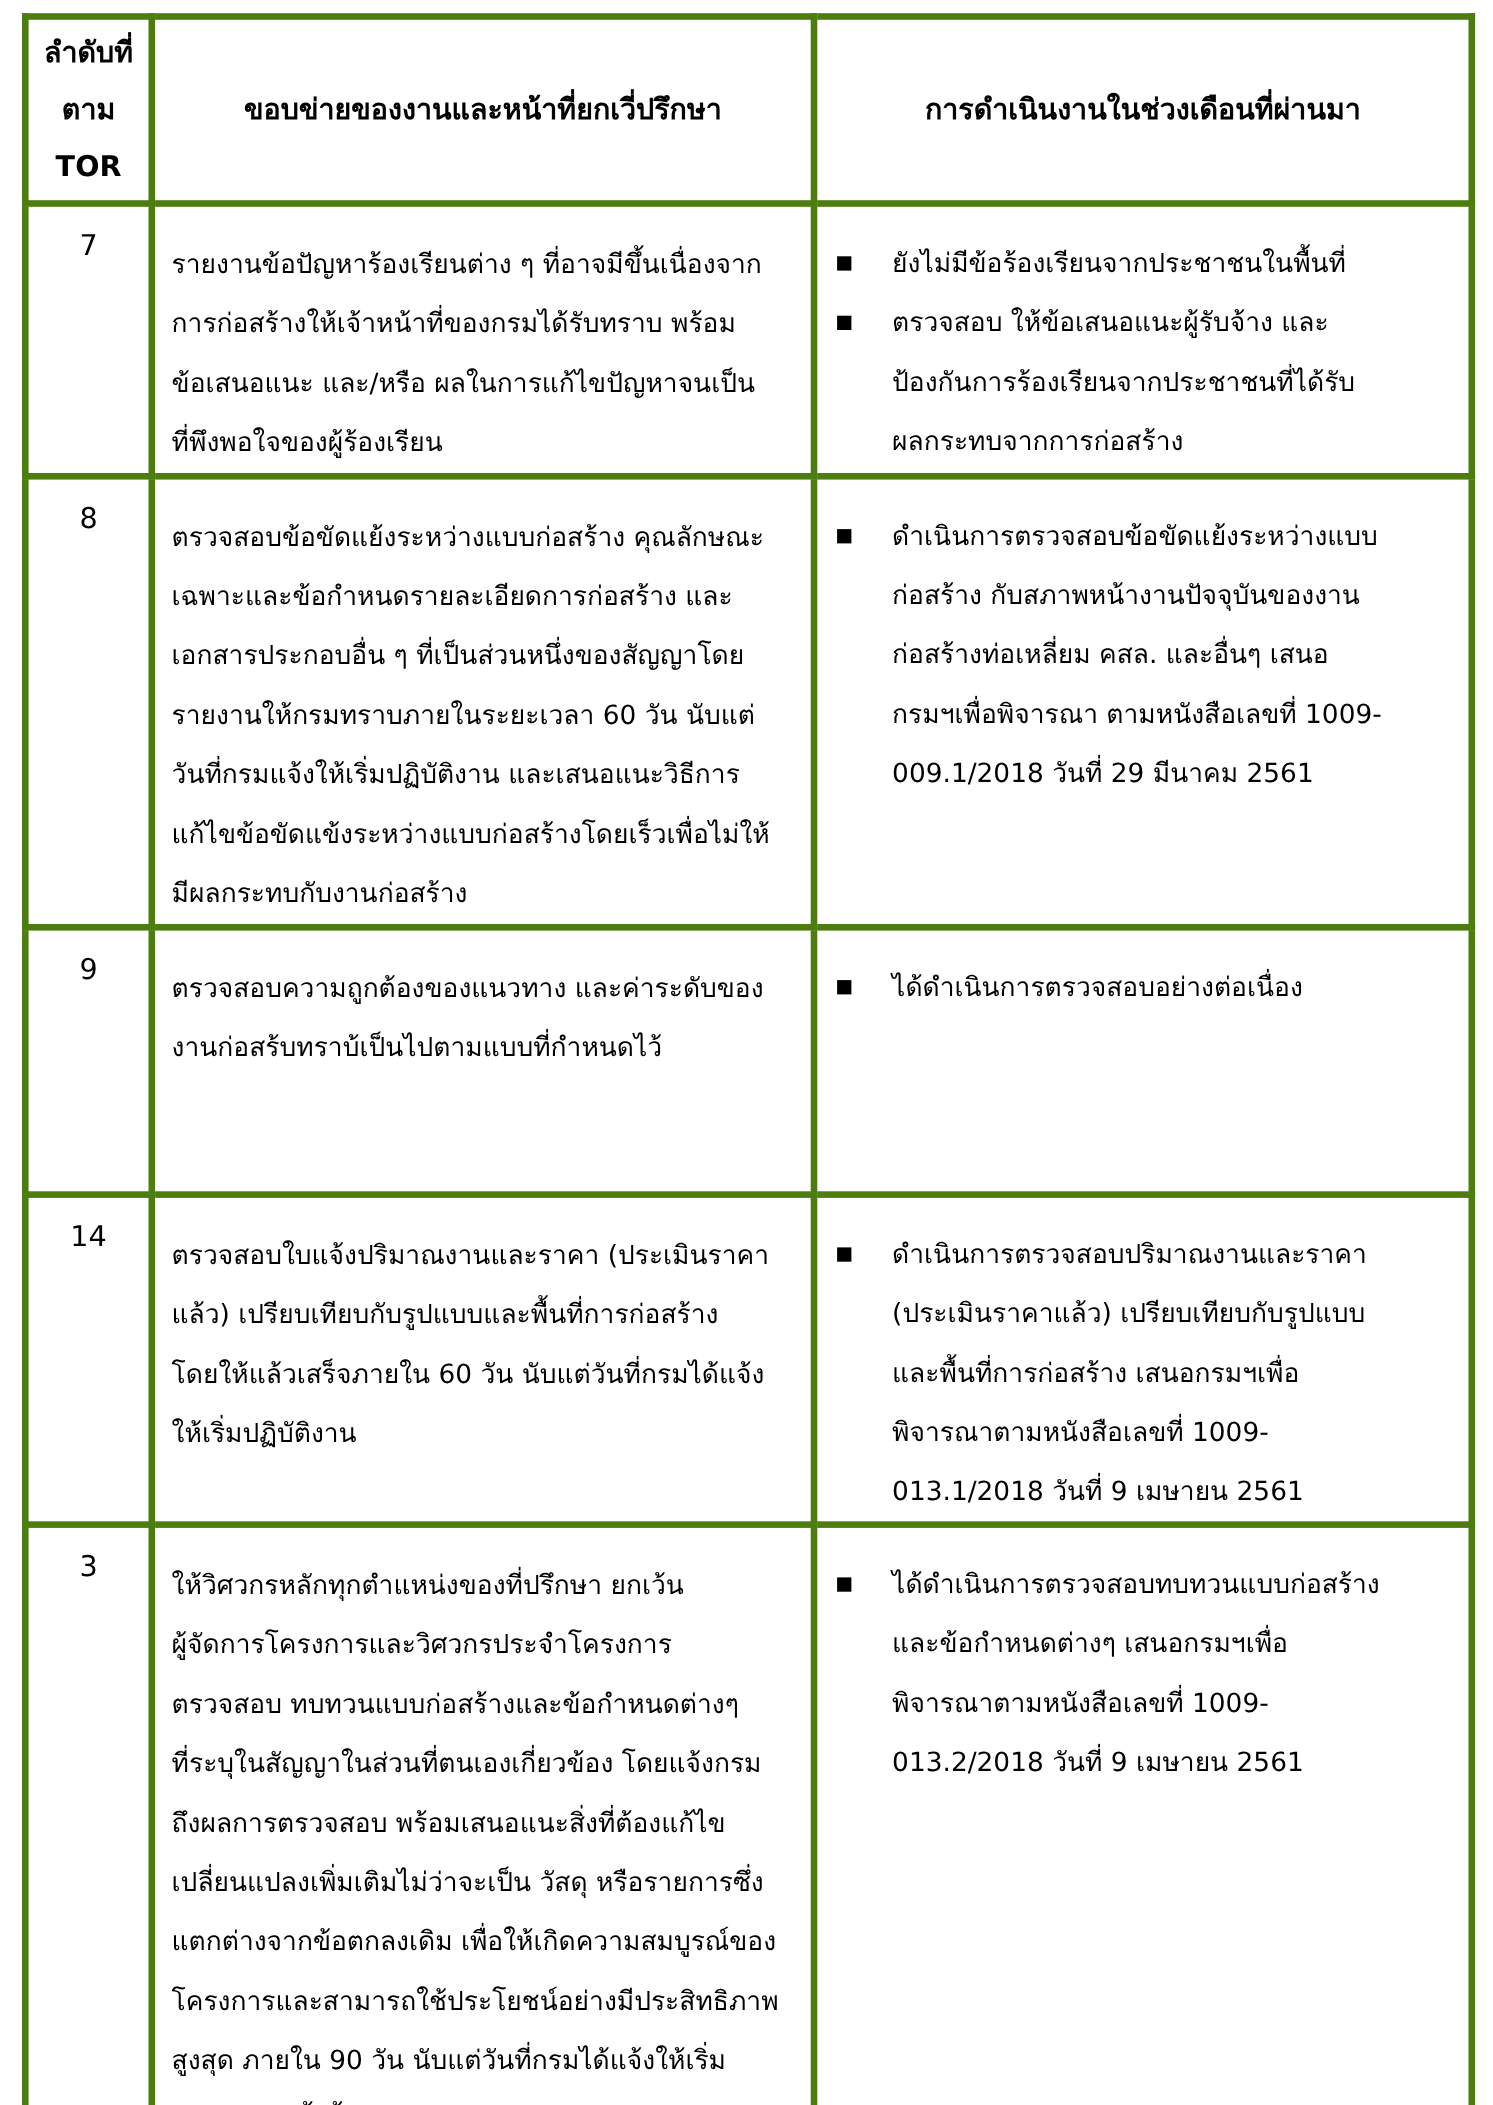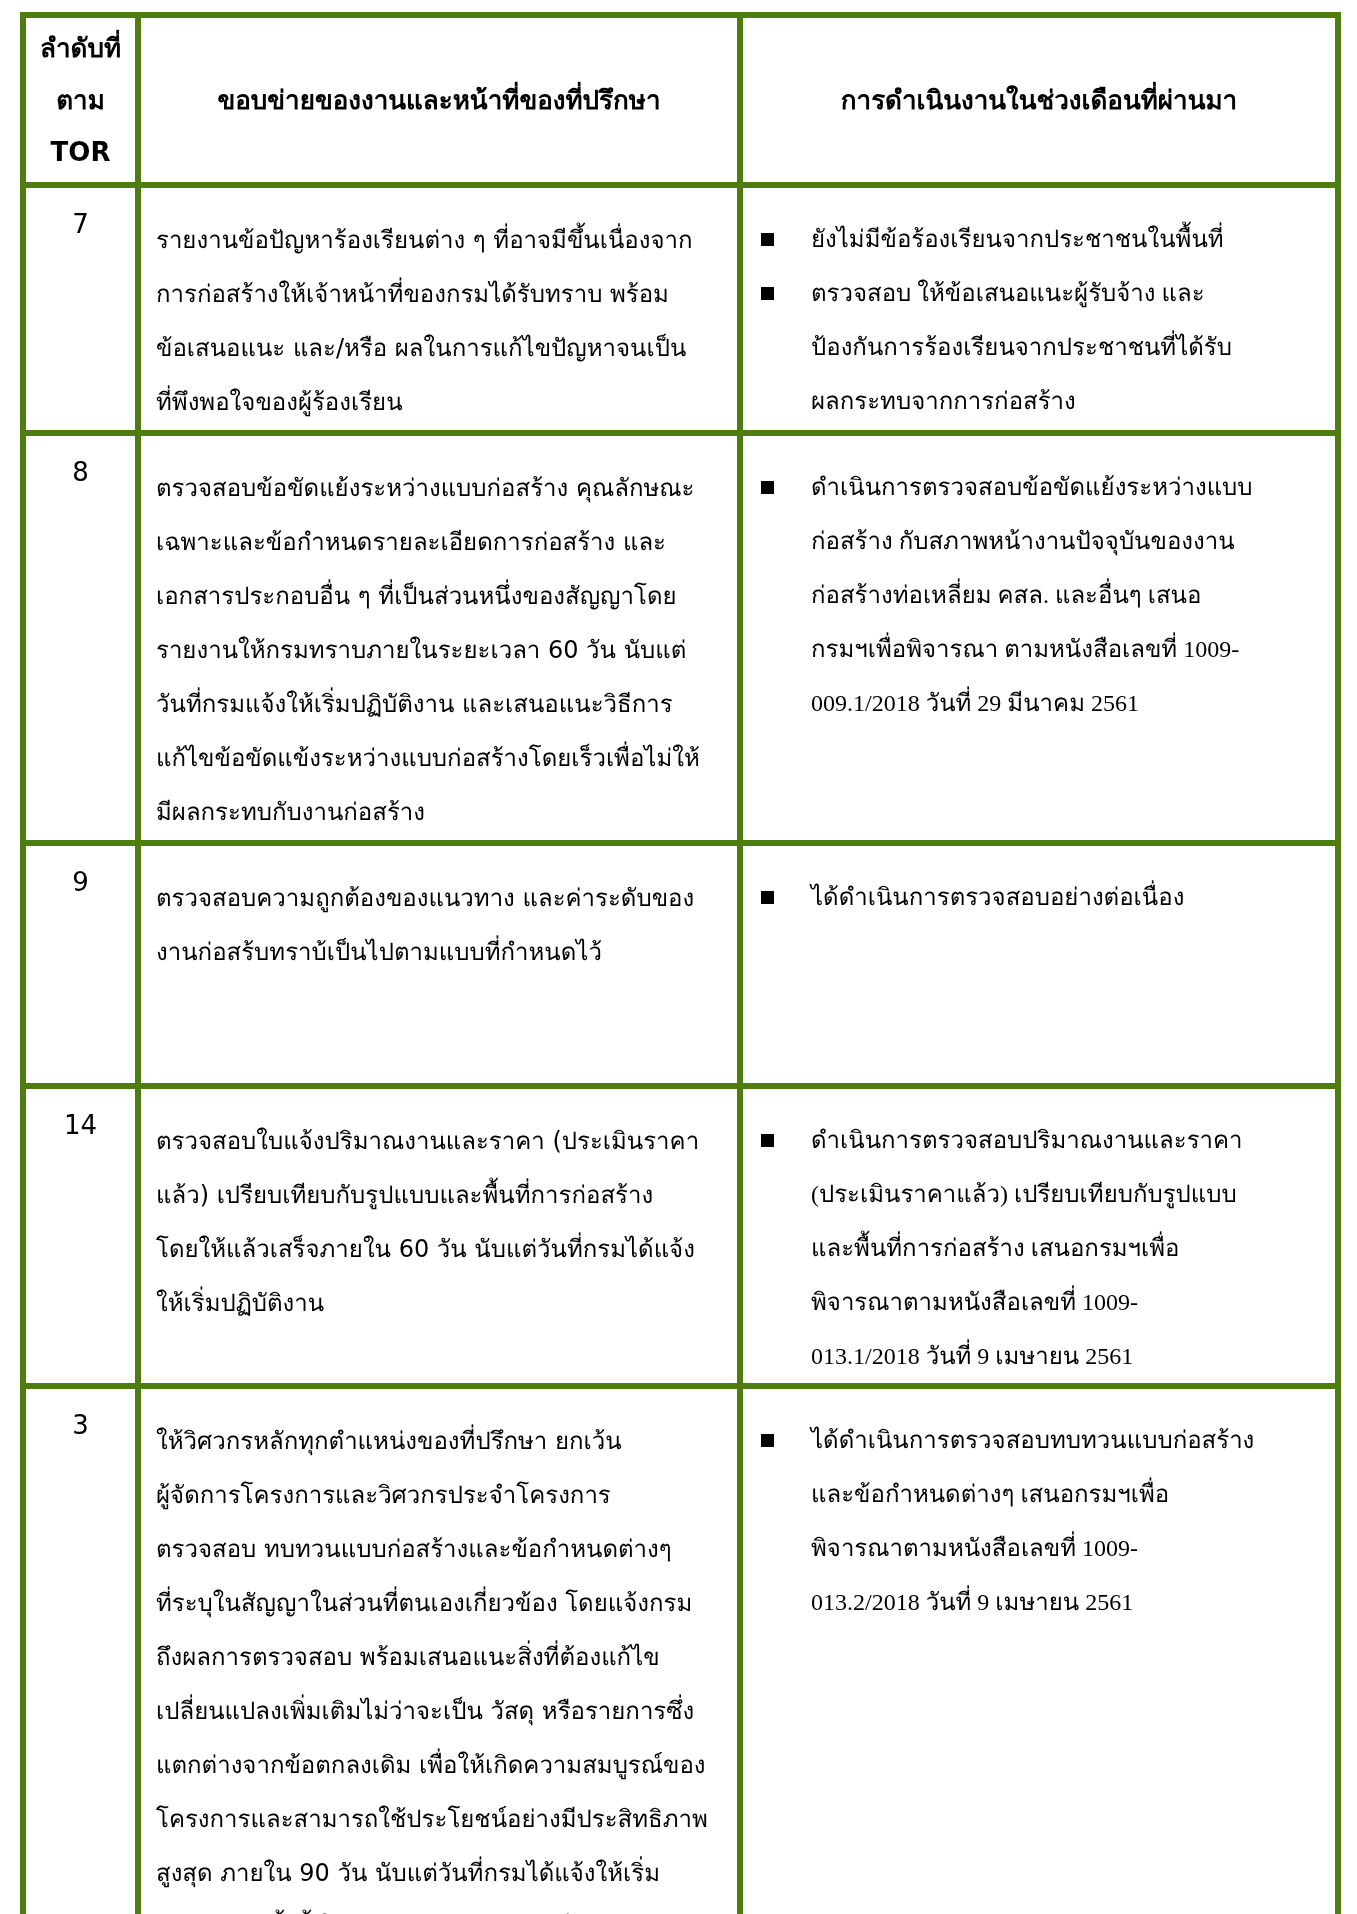--- a/index.html
+++ b/index.html
@@ -36,21 +36,21 @@
     line-height:54px;
   }
   .c-no{text-align:center;}
   .num{
     font-size:26px;
     line-height:54px;
     padding-top:8px;
     text-align:center;
   }
   .c-scope .txt{padding:8px 10px 0 14px;text-align:left;margin-top:16px;}
-  .c-prog{padding:24px 10px 0 0;font-family:Liberation Serif, serif;}
+  .c-prog{padding:24px 10px 0 0;}
   .bullet{display:flex;align-items:flex-start;}
   .sq{
     flex:none;
     width:13px;height:13px;
     background:#000;
     margin:21px 0 0 18px;
   }
   .bullet .txt{margin-left:37px;flex:1;}
   .hdr-no{white-space:pre-line;line-height:52px;}
 </style>
@@ -64,21 +64,21 @@
       <col style="width:602px">
       <col style="width:598px">
     </colgroup>
     <thead>
       <tr style="height:158px">
         <th>
           <div class="hdr-no">ลำดับที่
 ตาม
 TOR</div>
         </th>
-        <th>ขอบข่ายของงานและหน้าที่ของที่ปรึกษา</th>
+        <th>ขอบข่ายของงานและหน้าที่ยกเวี่ปรึกษา</th>
         <th>การดำเนินงานในช่วงเดือนที่ผ่านมา</th>
       </tr>
     </thead>
     <tbody>
 
       <tr style="height:241px">
         <td class="c-no">
           <div class="num">7</div>
         </td>
         <td class="c-scope">

